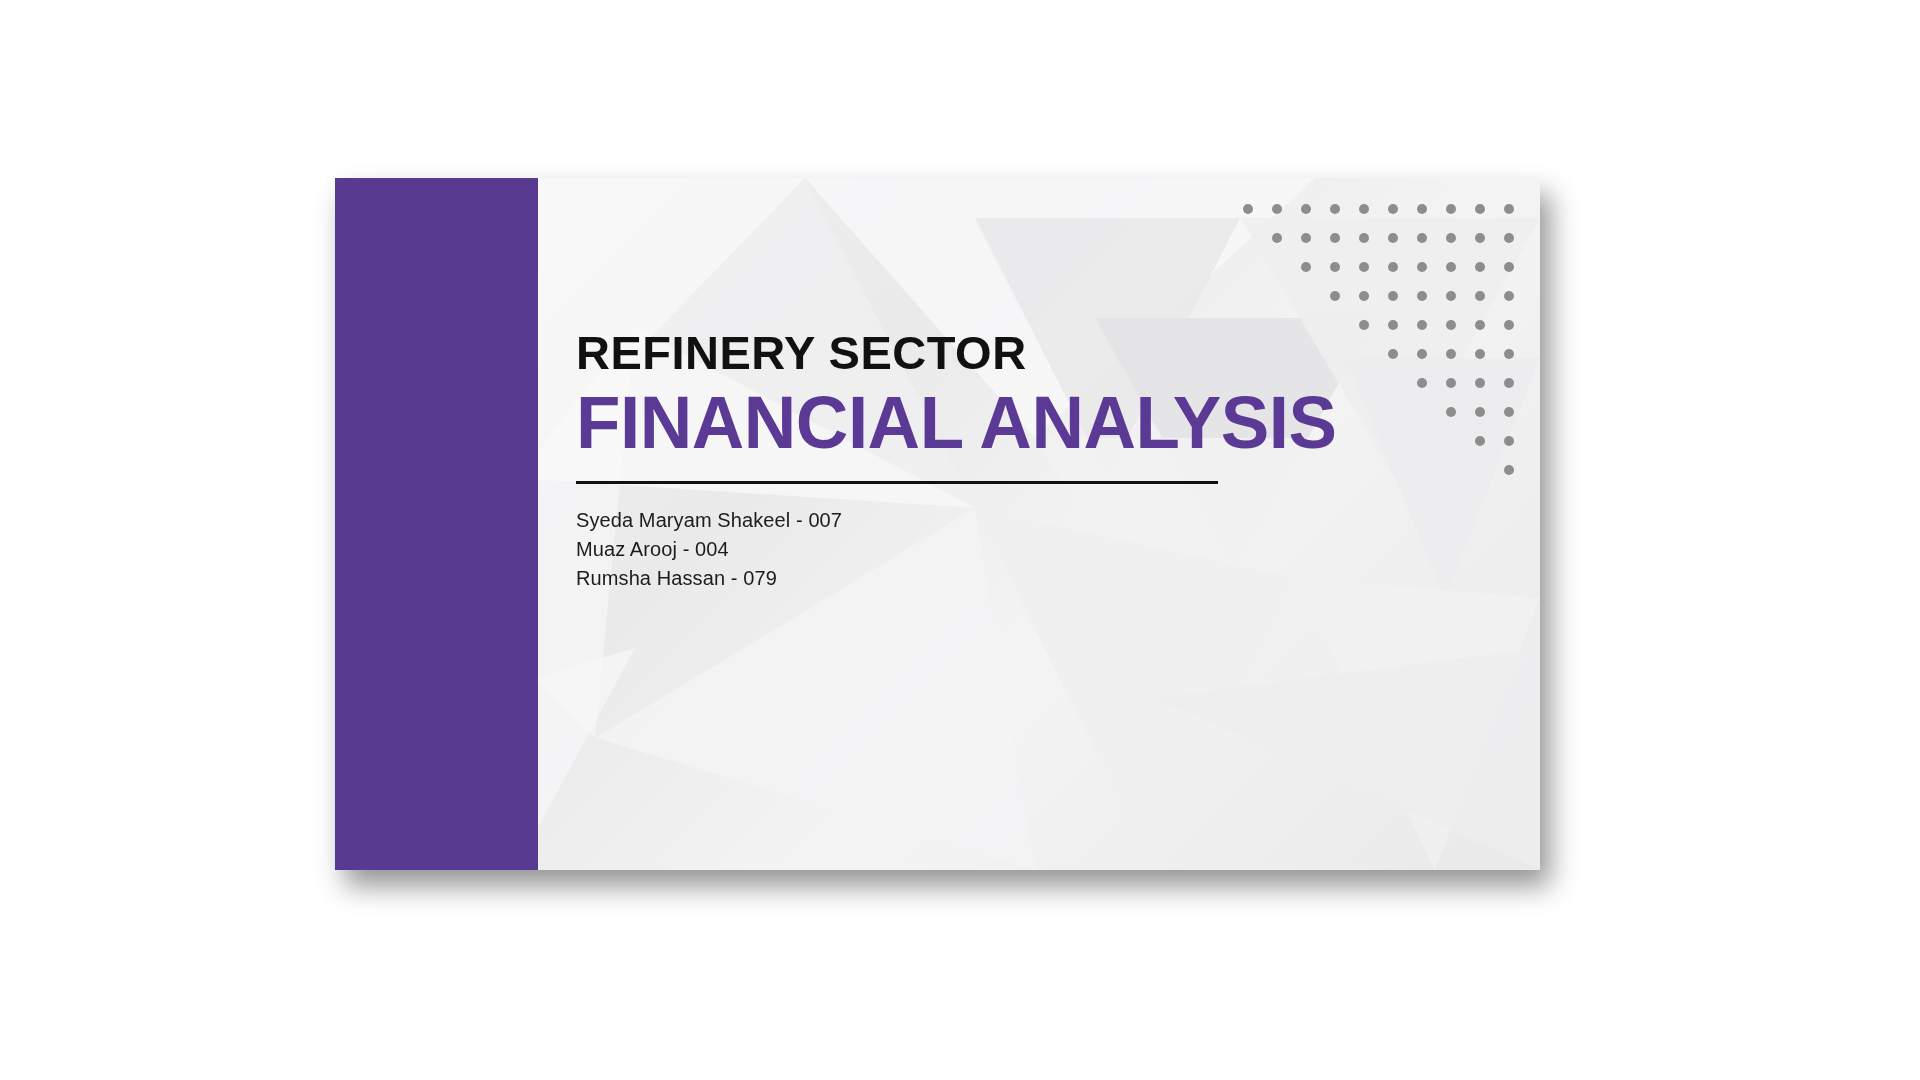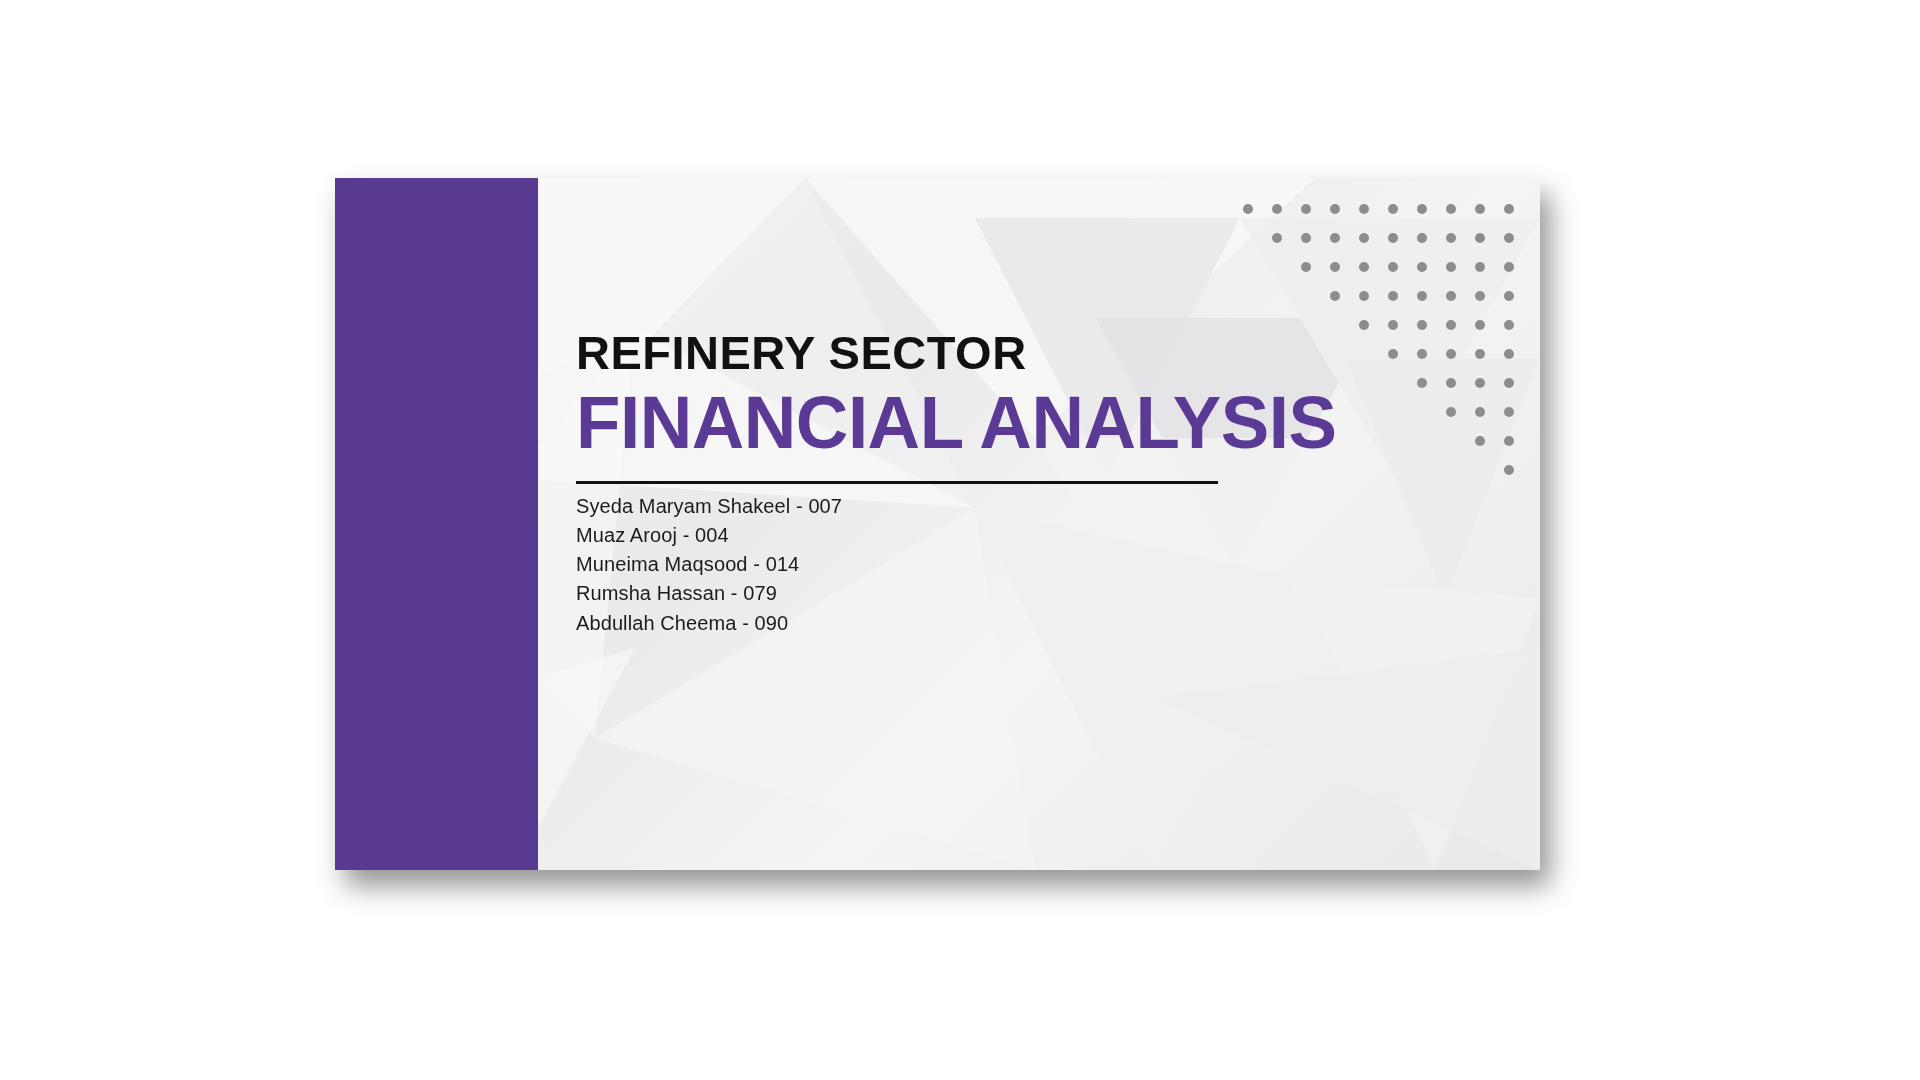--- a/index.html
+++ b/index.html
@@ -90,21 +90,21 @@
   }
 
   #title-rule {
     width:642px;
     height:3px;
     background:#111111;
     margin-top:18px;
   }
 
   #author-list {
-    margin-top:8px;
+    margin-top:22px;
     list-style:none;
   }
   .author-item {
     font-family:"Liberation Sans", sans-serif;
     font-size:20px;
     font-weight:400;
     color:#1c1c1c;
     line-height:1.46;
     letter-spacing:0.1px;
     white-space:nowrap;
@@ -201,21 +201,19 @@
 
       <div id="eyebrow-title">REFINERY SECTOR</div>
 
       <div id="main-title">FINANCIAL ANALYSIS</div>
 
       <div id="title-rule"></div>
 
       <ul id="author-list">
           <li class="author-item">Syeda Maryam Shakeel - 007</li>
           <li class="author-item">Muaz Arooj - 004</li>
-          <li class="author-item">Muneima Maqsood - 014</li>
           <li class="author-item">Rumsha Hassan - 079</li>
-          <li class="author-item">Abdullah Cheema - 090</li>
         </ul>
 
     </div>
 
   </div>
 </div>
 
 </body></html>

